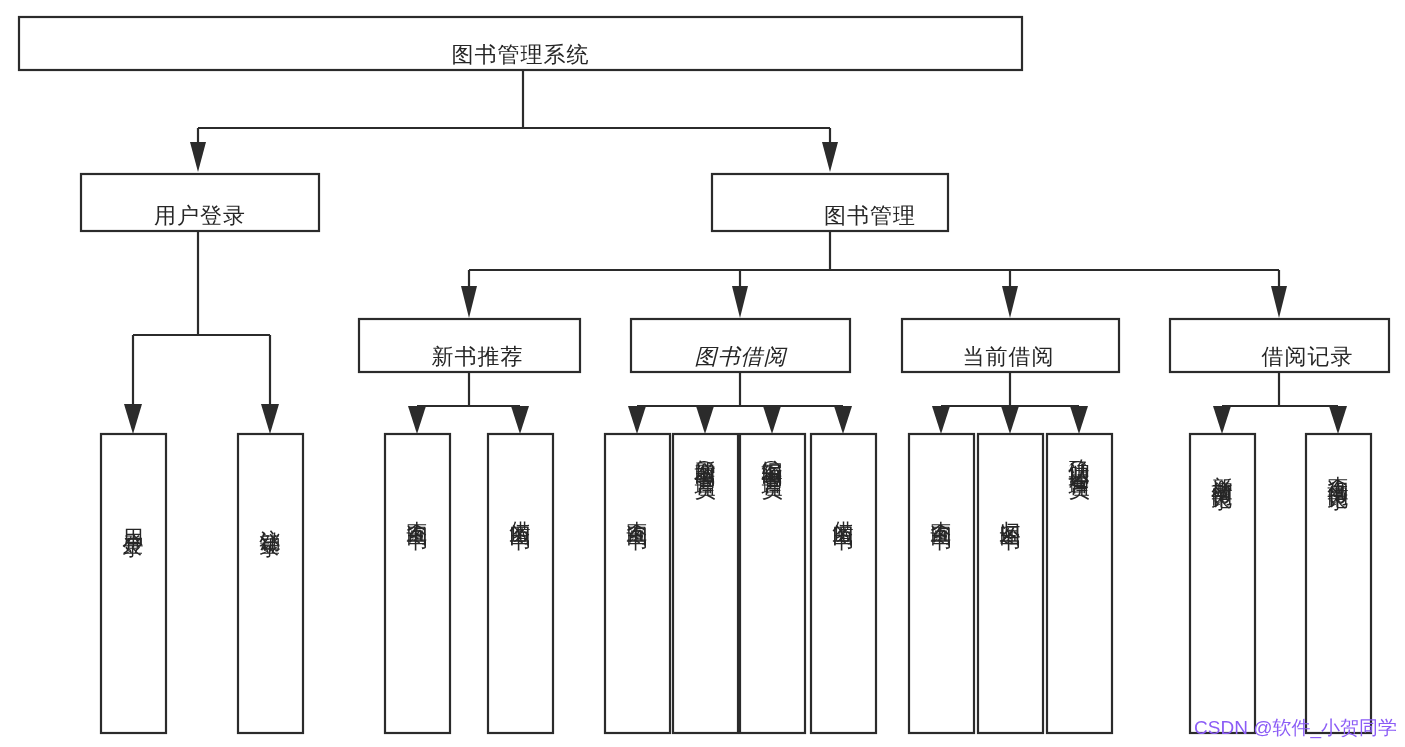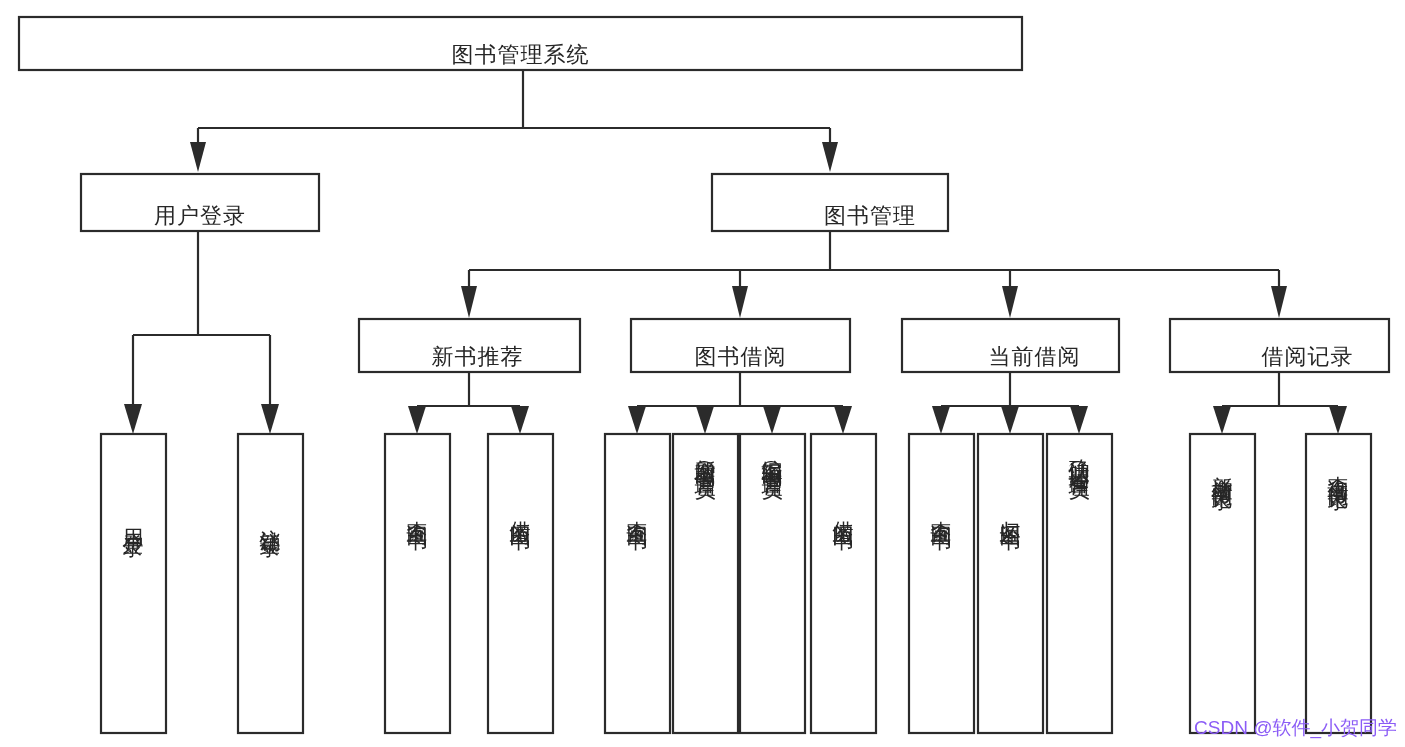--- a/index.html
+++ b/index.html
@@ -182,24 +182,24 @@
   <div class="hlabel-holder" style="left:81px; top:174px; width:238px; height:57px;">
     <span class="hlabel-text">用户登录</span>
   </div>
   <div class="hlabel-holder" style="left:712px; top:174px; width:236px; height:57px;margin-left:40px;">
     <span class="hlabel-text">图书管理</span>
   </div>
 
   <div class="hlabel-holder" style="left:359px; top:319px; width:237px; height:53px;">
     <span class="hlabel-text">新书推荐</span>
   </div>
-  <div class="hlabel-holder" style="left:631px; top:319px; width:219px; height:53px;">
+  <div class="hlabel-holder" style="left:631px; top:319px; width:219px; height:53px;font-style:italic;">
     <span class="hlabel-text">图书借阅</span>
   </div>
-  <div class="hlabel-holder" style="left:902px; top:319px; width:213px; height:53px;padding-left:26px;">
+  <div class="hlabel-holder" style="left:902px; top:319px; width:213px; height:53px;">
     <span class="hlabel-text">当前借阅</span>
   </div>
   <div class="hlabel-holder" style="left:1198px; top:319px; width:219px; height:53px;">
     <span class="hlabel-text">借阅记录</span>
   </div>
 
   <div class="vlabel-holder" style="left:101px; top:434px; width:65px; height:299px; padding-top:78px;">
     <span class="vlabel-text">用户登录</span>
   </div>
   <div class="vlabel-holder" style="left:238px; top:434px; width:65px; height:299px; padding-top:78px;">

